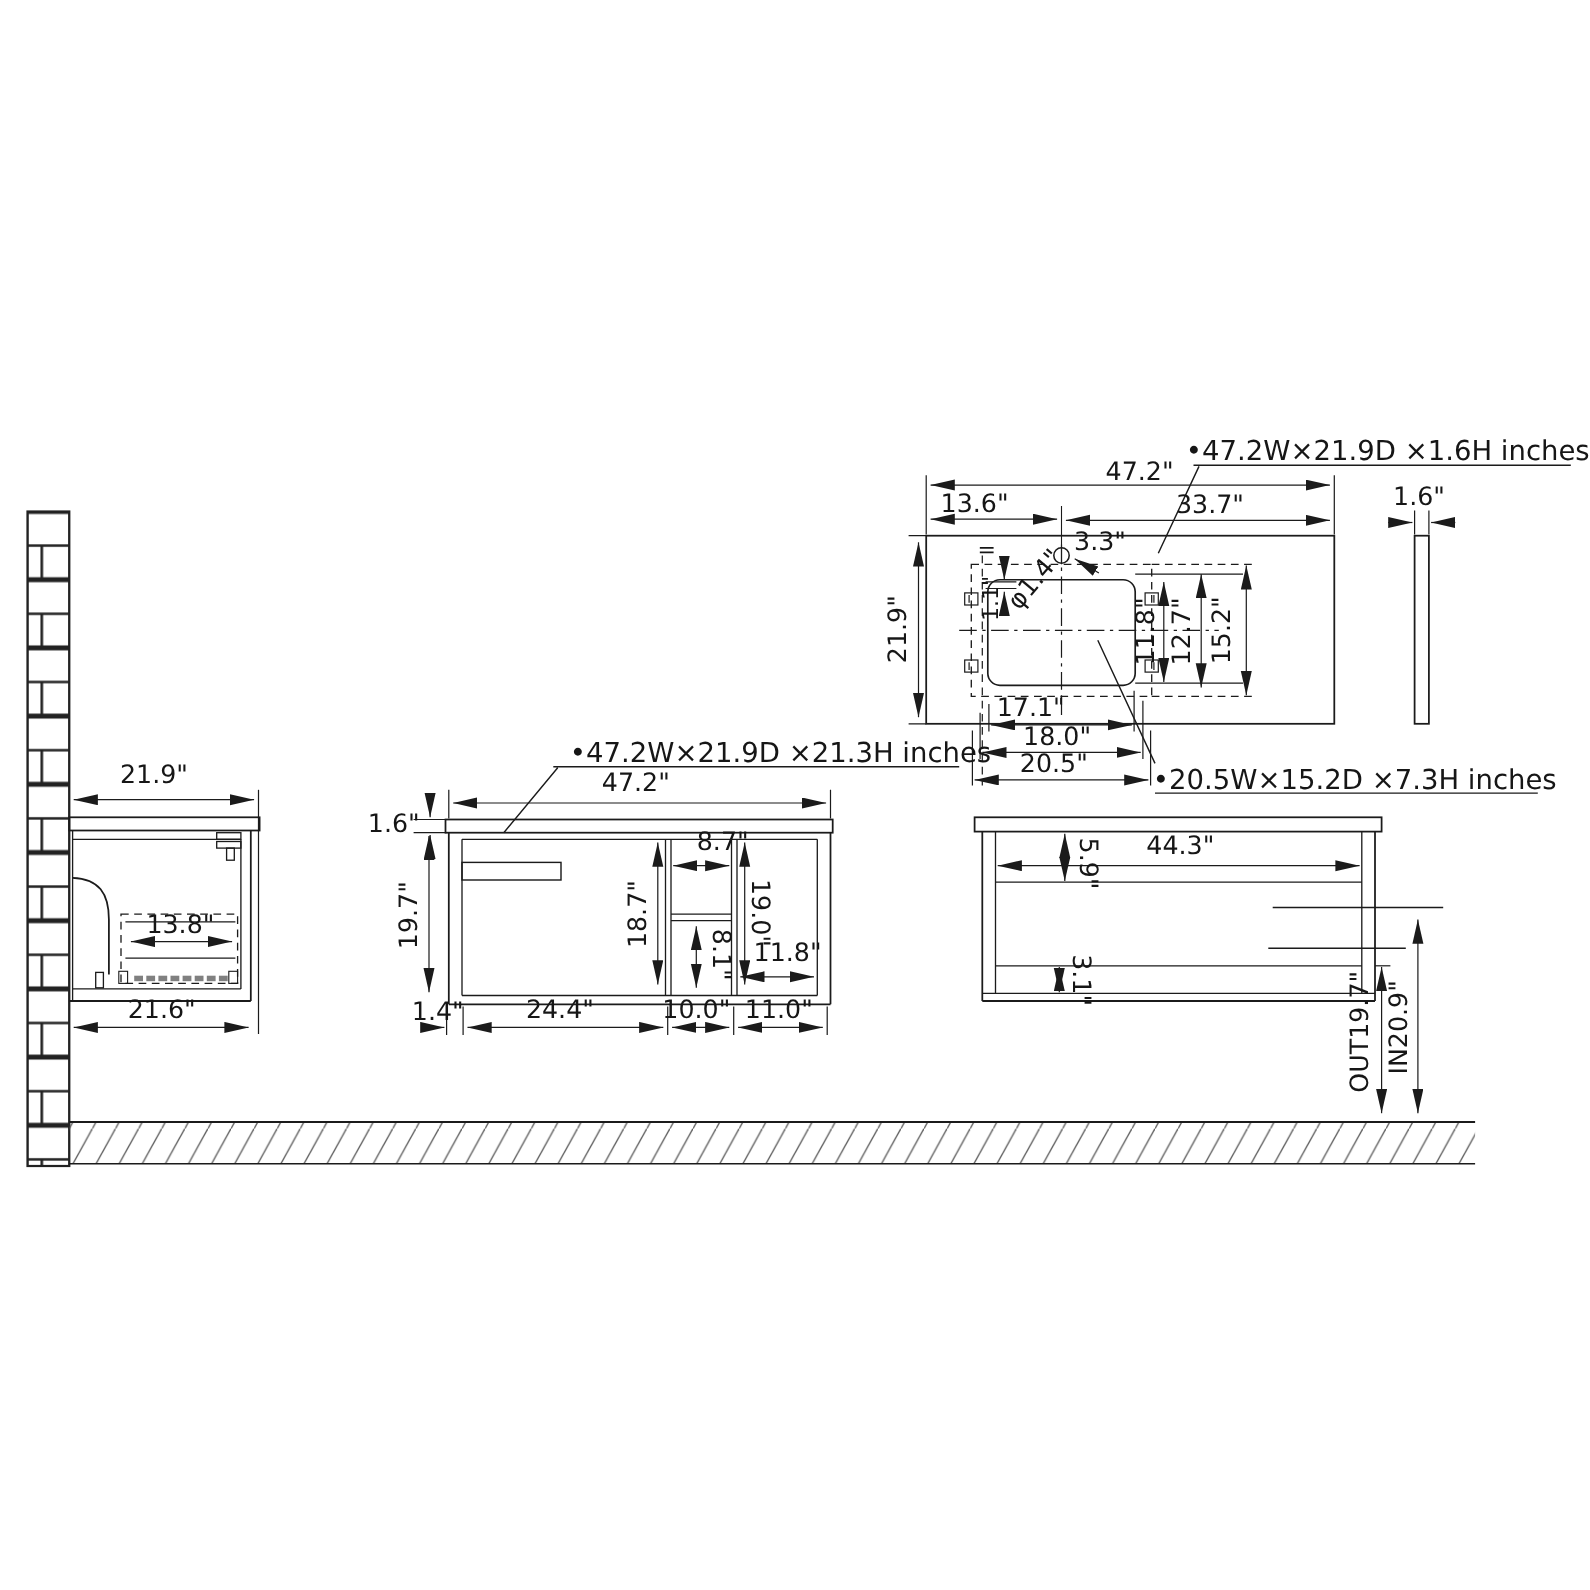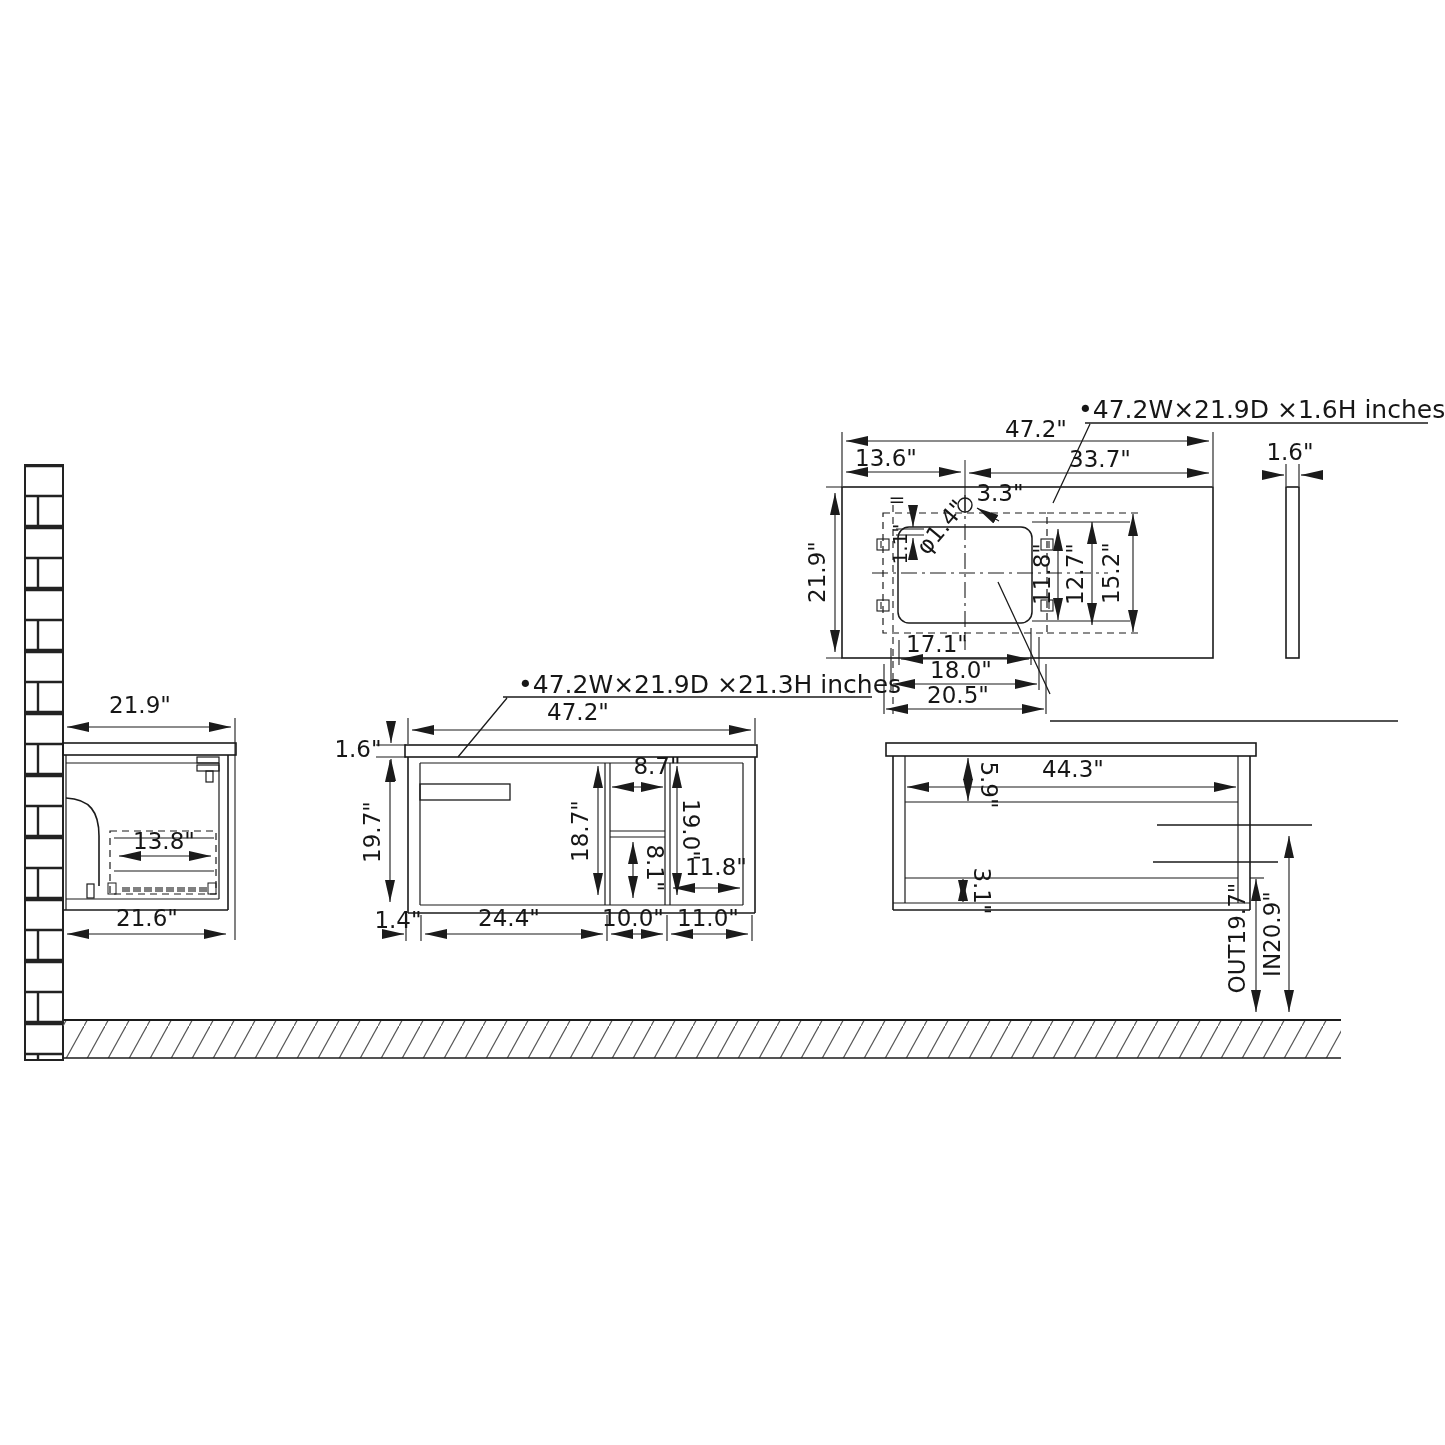--- a/index.html
+++ b/index.html
@@ -174,20 +174,21 @@
       <line x1="963" y1="879" x2="963" y2="902" marker-start="url(#ar)" marker-end="url(#ar)"></line>
       <path d="M1250,878 H1264"></path>
       <line x1="1256" y1="879" x2="1256" y2="1012" marker-start="url(#ar)" marker-end="url(#ar)"></line>
       <line x1="1289" y1="836" x2="1289" y2="1012" marker-start="url(#ar)" marker-end="url(#ar)"></line>
     </g>
   </g>
 </svg>
 
   <div class="lbl" style="left:1078px;top:395px">•47.2W×21.9D  ×1.6H  inches</div>
   <div class="lbl" style="left:518px;top:670px">•47.2W×21.9D  ×21.3H  inches</div>
+  <div class="lbl" style="left:1048px;top:694px">•20.5W×15.2D  ×7.3H  inches</div>
 
   <div class="t" style="left:140px;top:705px">21.9"</div>
   <div class="t" style="left:164px;top:841px">13.8"</div>
   <div class="t" style="left:147px;top:918px">21.6"</div>
 
   <div class="t" style="left:578px;top:712px">47.2"</div>
   <div class="t" style="left:358px;top:749px">1.6"</div>
   <div class="t rm90" style="left:372px;top:832px">19.7"</div>
   <div class="t rm90" style="left:580px;top:831px">18.7"</div>
   <div class="t" style="left:657px;top:766px">8.7"</div>

